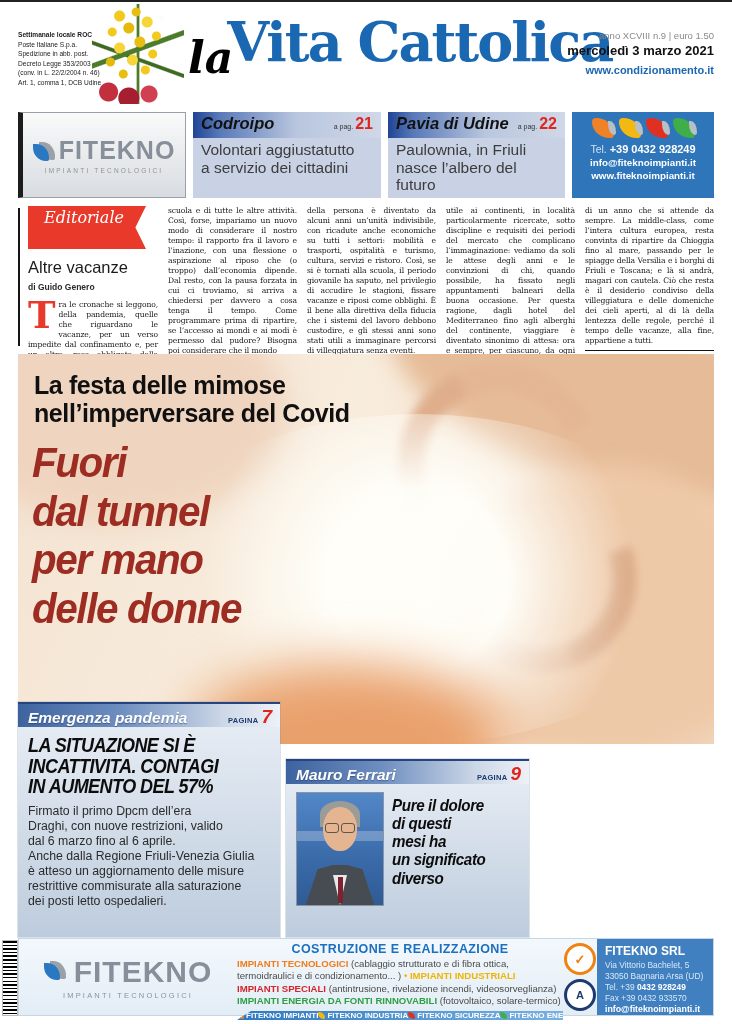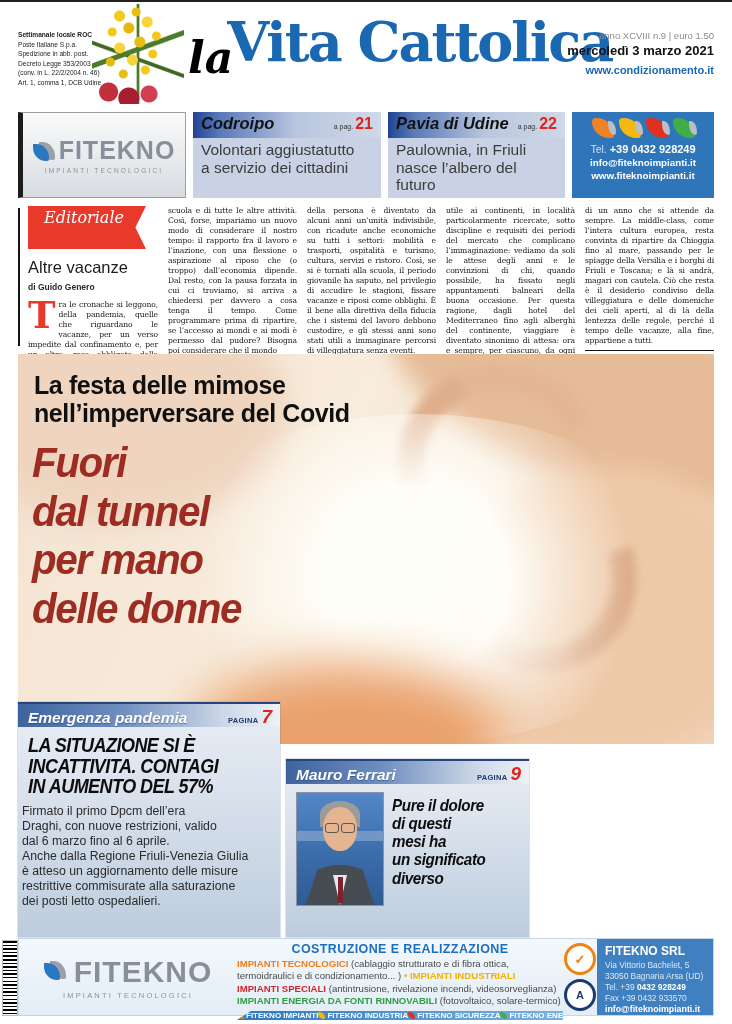--- a/index.html
+++ b/index.html
@@ -125,21 +125,21 @@
         background:linear-gradient(90deg,#3d639f 0%,#6f8fc0 40%,#ccd7e7 78%,#edf1f7 100%);
         border-top:2px solid #27447e;}
   .obox-title{flex:1;font-style:italic;font-weight:bold;font-size:15.5px;color:#fff;
         text-shadow:0 1px 1px rgba(20,40,80,.45);}
   .obox .pgl{font-size:7.5px;font-weight:bold;color:#1c3a6e;margin-right:3px;letter-spacing:.3px;}
   .obox .pgn{font-size:19px;font-weight:bold;font-style:italic;color:#e0251d;}
   .box-emerg{left:0;top:348px;width:262px;height:235px;}
   .emerg-head{padding:8px 10px 0;color:#0d0d0d;font-weight:bold;font-style:italic;
               font-size:20px;line-height:1.03;letter-spacing:-.6px;}
   .emerg-head div{transform:scaleX(.9);transform-origin:left;}
-  .emerg-body{padding:7px 4px;font-size:12.3px;line-height:1.22;color:#2b2b2b;white-space:pre-line;}
+  .emerg-body{padding:7px 10px;font-size:12.3px;line-height:1.22;color:#2b2b2b;white-space:pre-line;}
   .box-ferrari{left:268px;top:405px;width:243px;height:178px;}
   .ferr-body{display:flex;padding:8px 8px 0 10px;gap:8px;}
   .portrait{width:86px;height:112px;border:1px solid #8a94a2;position:relative;overflow:hidden;
             background:linear-gradient(#5287c8 0%,#3a6aa8 60%,#2f5b94 100%);flex:none;}
   .portrait .panel{position:absolute;left:0;top:38px;width:100%;height:10px;background:rgba(255,255,255,.25);}
   .portrait .hair{position:absolute;left:23px;top:8px;width:40px;height:26px;border-radius:50% 50% 0 0;background:#9b9b98;}
   .portrait .face{position:absolute;left:26px;top:14px;width:34px;height:44px;border-radius:48%;background:#e5b591;}
   .portrait .glasses{position:absolute;left:28px;top:30px;width:30px;height:8px;}
   .portrait .glasses i{position:absolute;top:0;width:12px;height:8px;border:1.5px solid #5a564e;border-radius:3px;}
   .portrait .glasses i.l{left:0;} .portrait .glasses i.r{right:0;}

